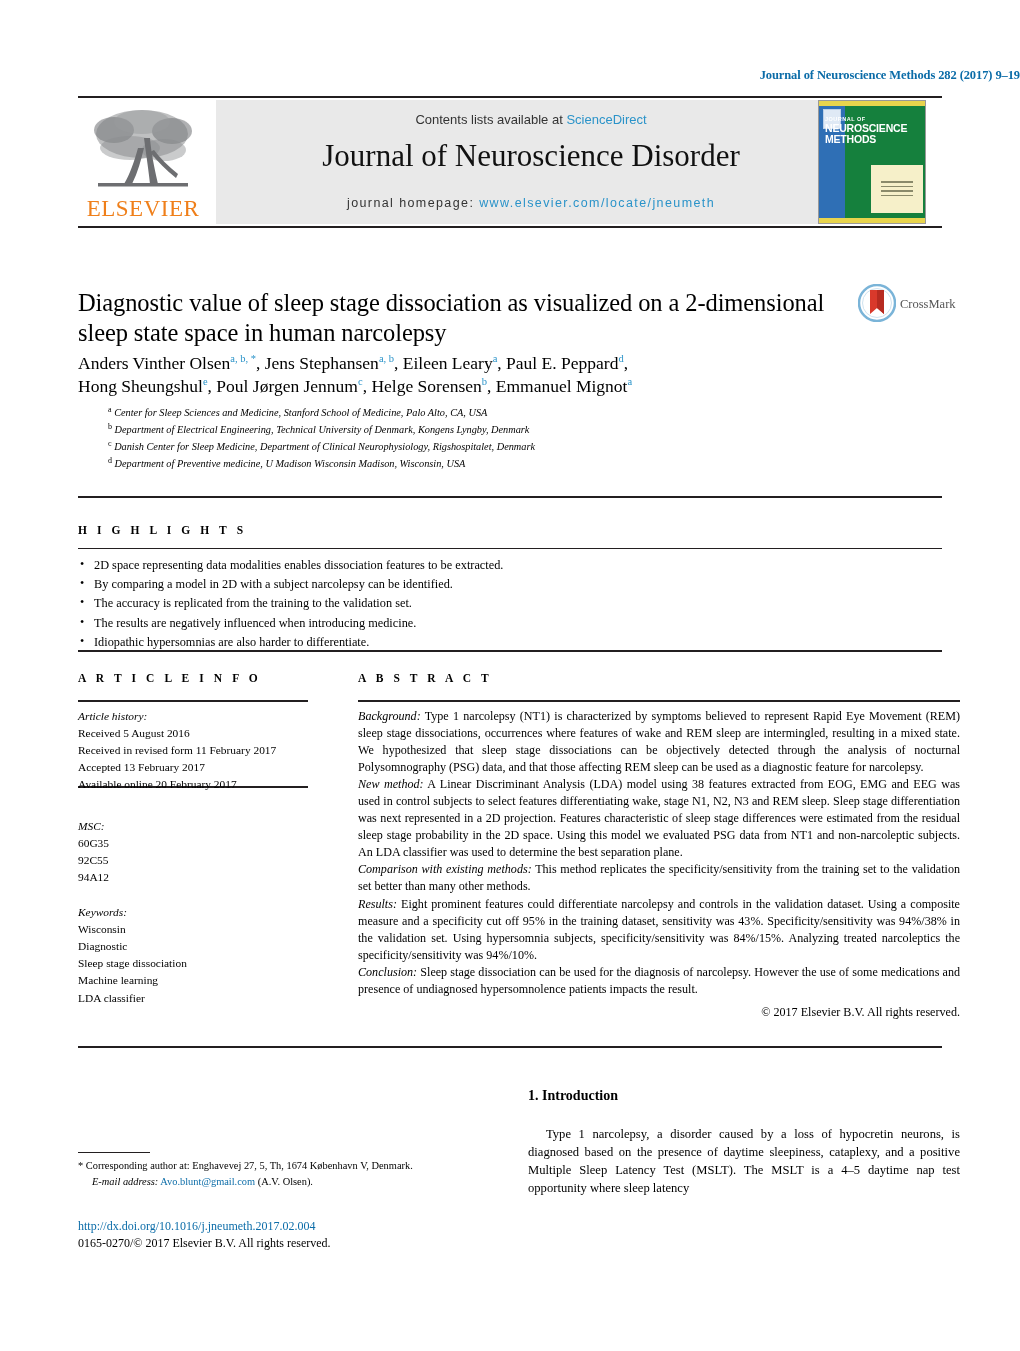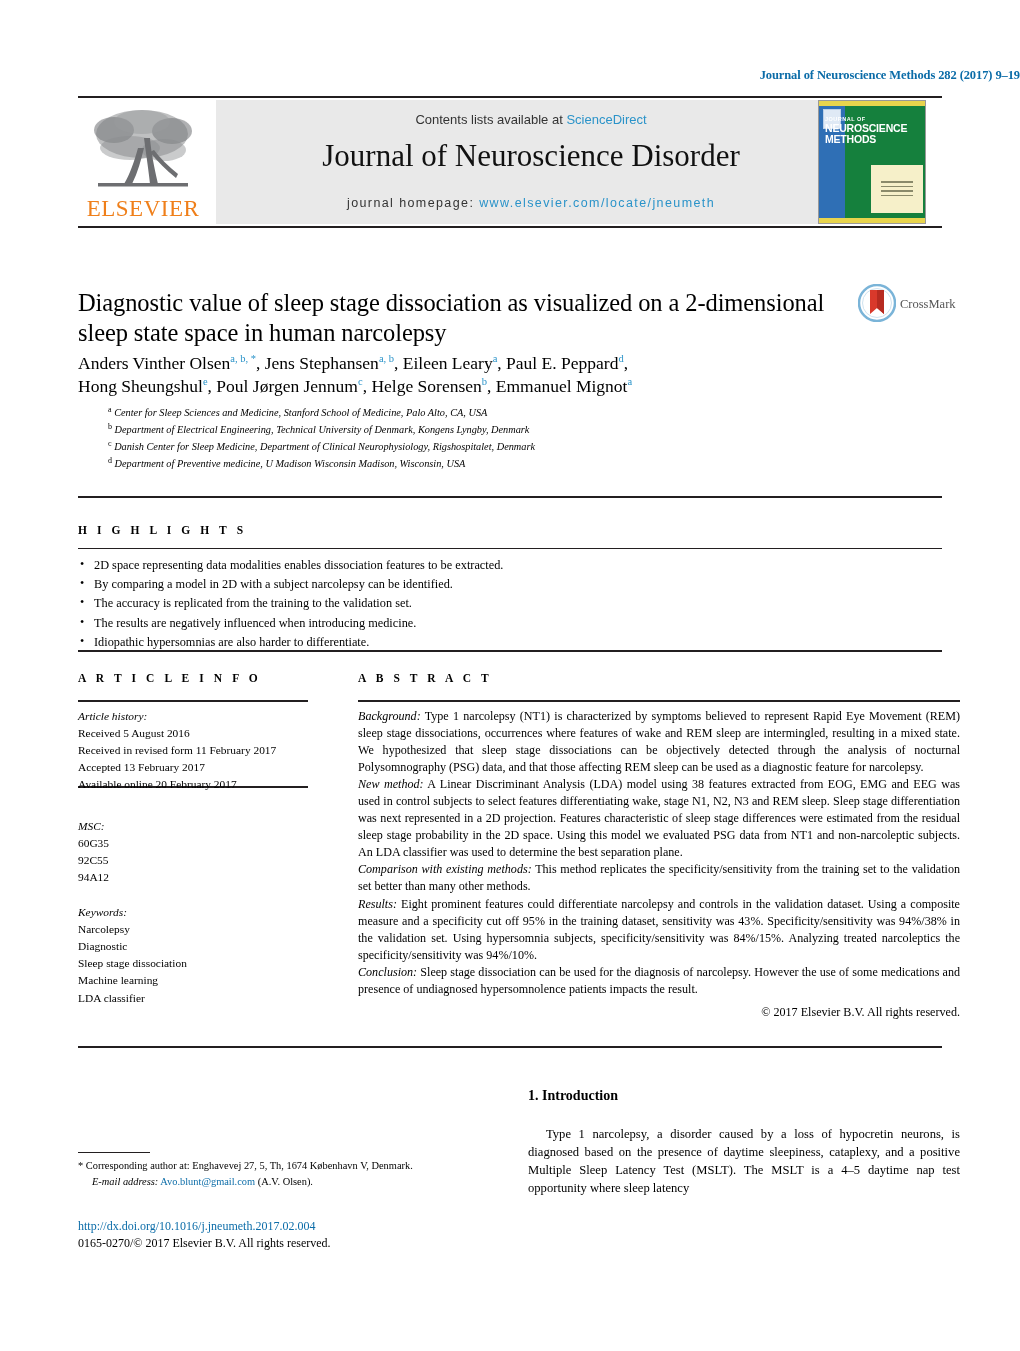--- a/index.html
+++ b/index.html
@@ -455,21 +455,21 @@
       <div>Available online 20 February 2017</div>
     </div>
     <div class="artinfo-group artinfo-msc">
       <div class="hd">MSC:</div>
       <div>60G35</div>
       <div>92C55</div>
       <div>94A12</div>
     </div>
     <div class="artinfo-group artinfo-kw">
       <div class="hd">Keywords:</div>
-      <div>Narcolepsy</div>
+      <div>Wisconsin</div>
       <div>Diagnostic</div>
       <div>Sleep stage dissociation</div>
       <div>Machine learning</div>
       <div>LDA classifier</div>
     </div>
   </div>
 
   <div class="sec-label abstract-label">A B S T R A C T</div>
   <div class="abstract-body">
     <p><span class="lead">Background:</span><span> Type 1 narcolepsy (NT1) is characterized by symptoms believed to represent Rapid Eye Movement (REM) sleep stage dissociations, occurrences where features of wake and REM sleep are intermingled, resulting in a mixed state. We hypothesized that sleep stage dissociations can be objectively detected through the analysis of nocturnal Polysomnography (PSG) data, and that those affecting REM sleep can be used as a diagnostic feature for narcolepsy.</span></p>

